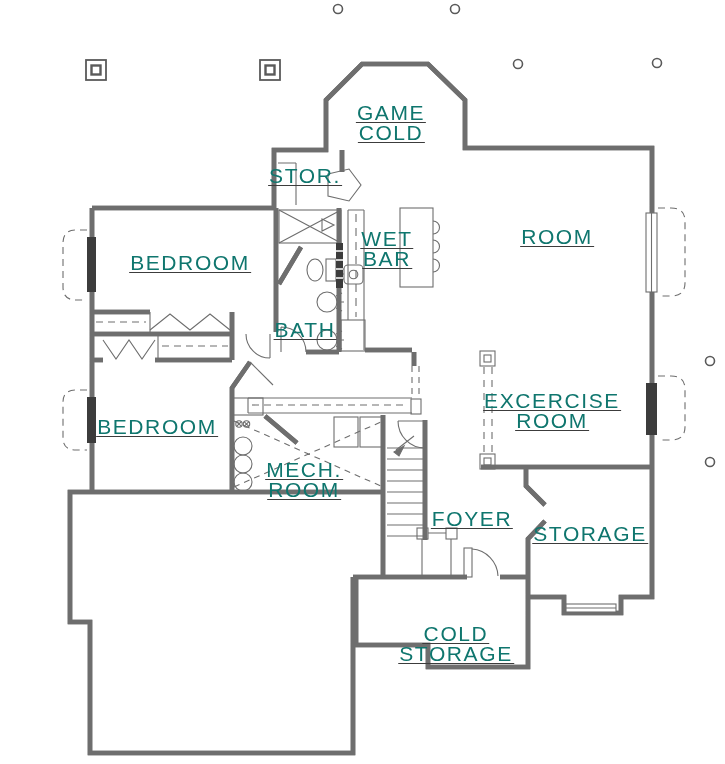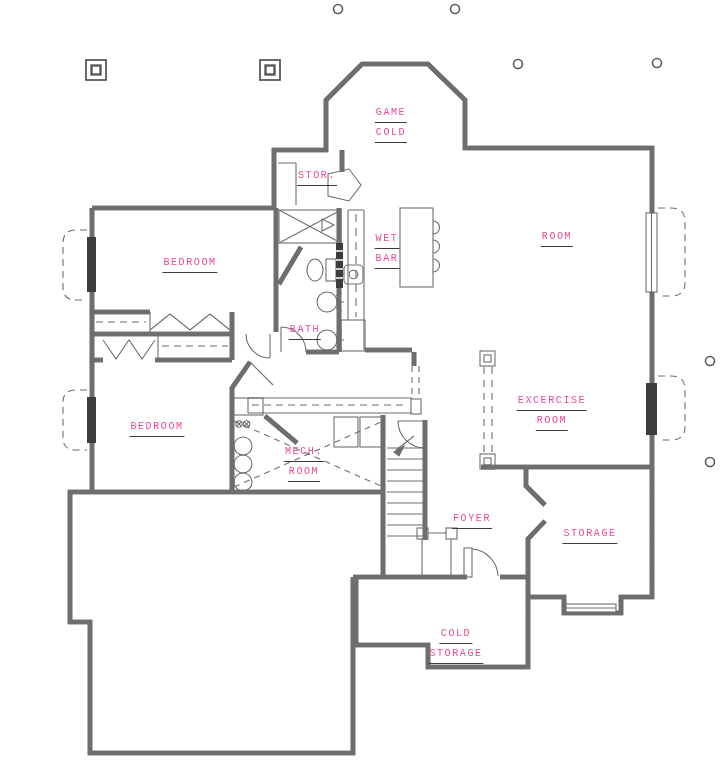--- a/index.html
+++ b/index.html
@@ -8,25 +8,25 @@
     width:725px;height:764px;
     background:#ffffff;
     overflow:hidden;
     font-family:"DejaVu Sans",sans-serif;
   }
   .plan svg{position:absolute;left:0;top:0;}
   .label{
     position:absolute;
     transform:translateX(-50%);
     text-align:center;
-    font-family:Liberation Mono, monospace;
-    font-size:10px;
+    font-family:Liberation Sans, sans-serif;
+    font-size:21px;
     letter-spacing:1.6px;
     line-height:19px;
-    color:#ec4899;
+    color:#0f766e;
     white-space:nowrap;
   }
   .label span{
     display:inline-block;
     border-bottom:1.6px solid #3c3c3c;
     padding:0 1px 0 1px;
   }
 </style>
 </head>
 <body>
@@ -203,21 +203,21 @@
       <circle cx="710" cy="462" r="4.5"></circle>
     </g>
   </g>
 </svg>
 
   <div class="label" style="left:391px;top:103px">
     <span>GAME</span><br>
     <span>COLD</span>
   </div>
 
-  <div class="label" style="left:317px;top:166px">
+  <div class="label" style="left:305px;top:166px">
     <span>STOR.</span>
   </div>
 
   <div class="label" style="left:557px;top:208px">
     <br>
     <span>ROOM</span>
   </div>
 
   <div class="label" style="left:190px;top:253px">
     <span>BEDROOM</span>
@@ -229,21 +229,21 @@
   </div>
 
   <div class="label" style="left:305px;top:320px">
     <span>BATH</span>
   </div>
 
   <div class="label" style="left:157px;top:417px">
     <span>BEDROOM</span>
   </div>
 
-  <div class="label" style="left:304px;top:442px">
+  <div class="label" style="left:304px;top:460px">
     <span>MECH.</span><br>
     <span>ROOM</span>
   </div>
 
   <div class="label" style="left:552px;top:391px">
     <span>EXCERCISE</span><br>
     <span>ROOM</span>
   </div>
 
   <div class="label" style="left:472px;top:509px">

